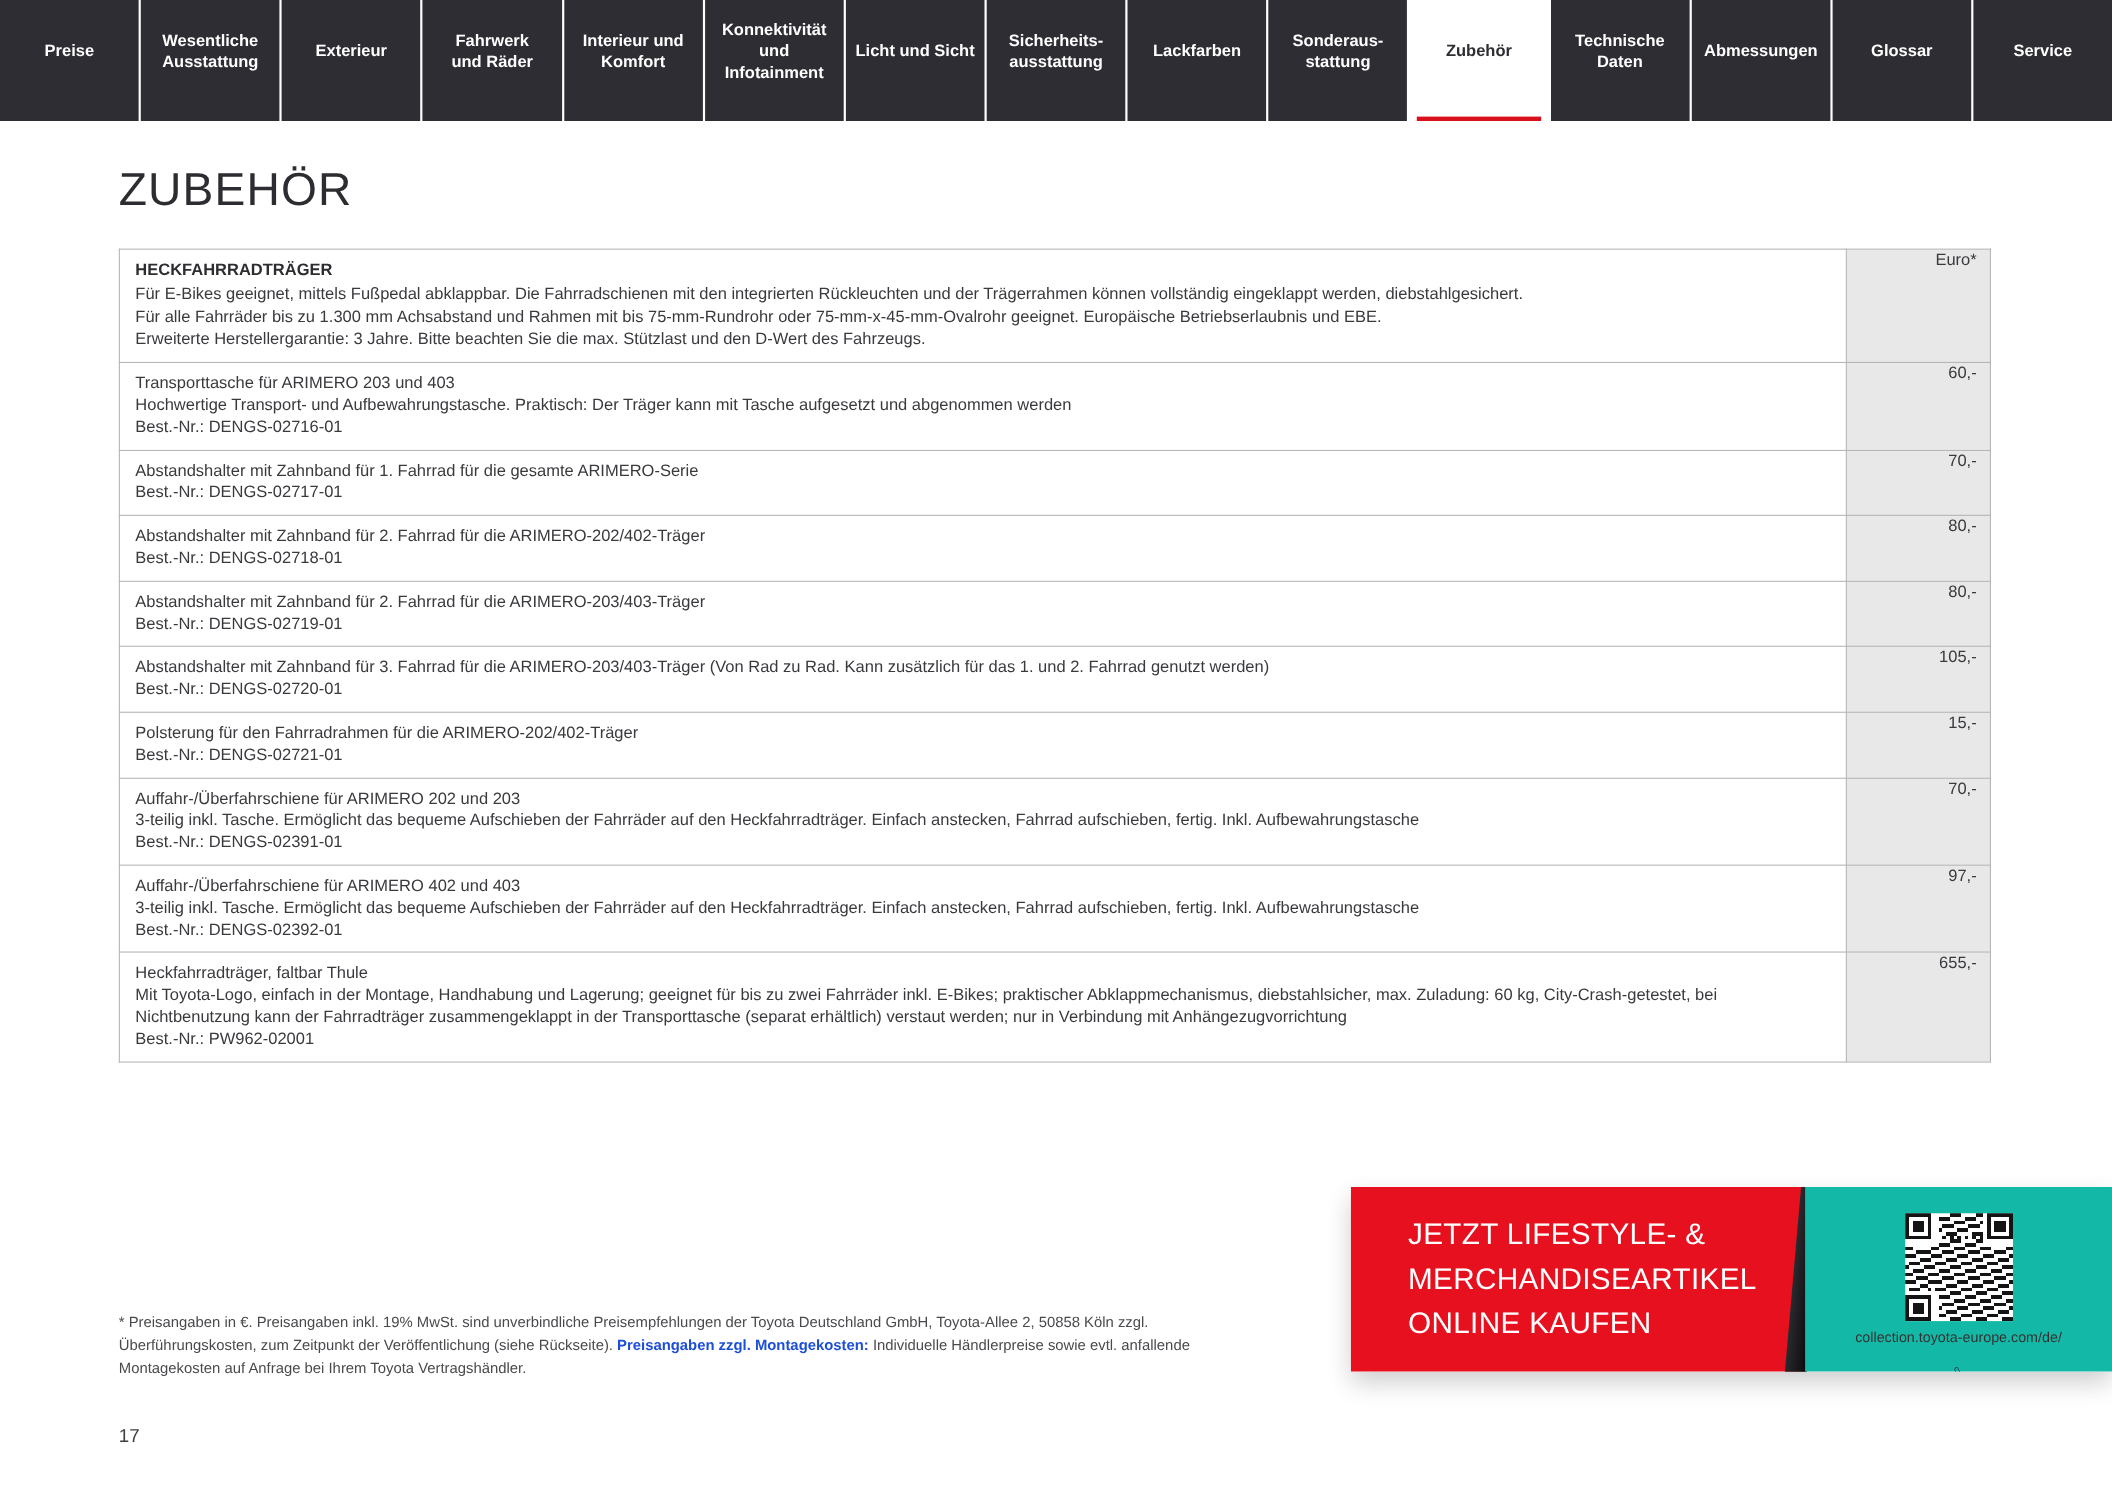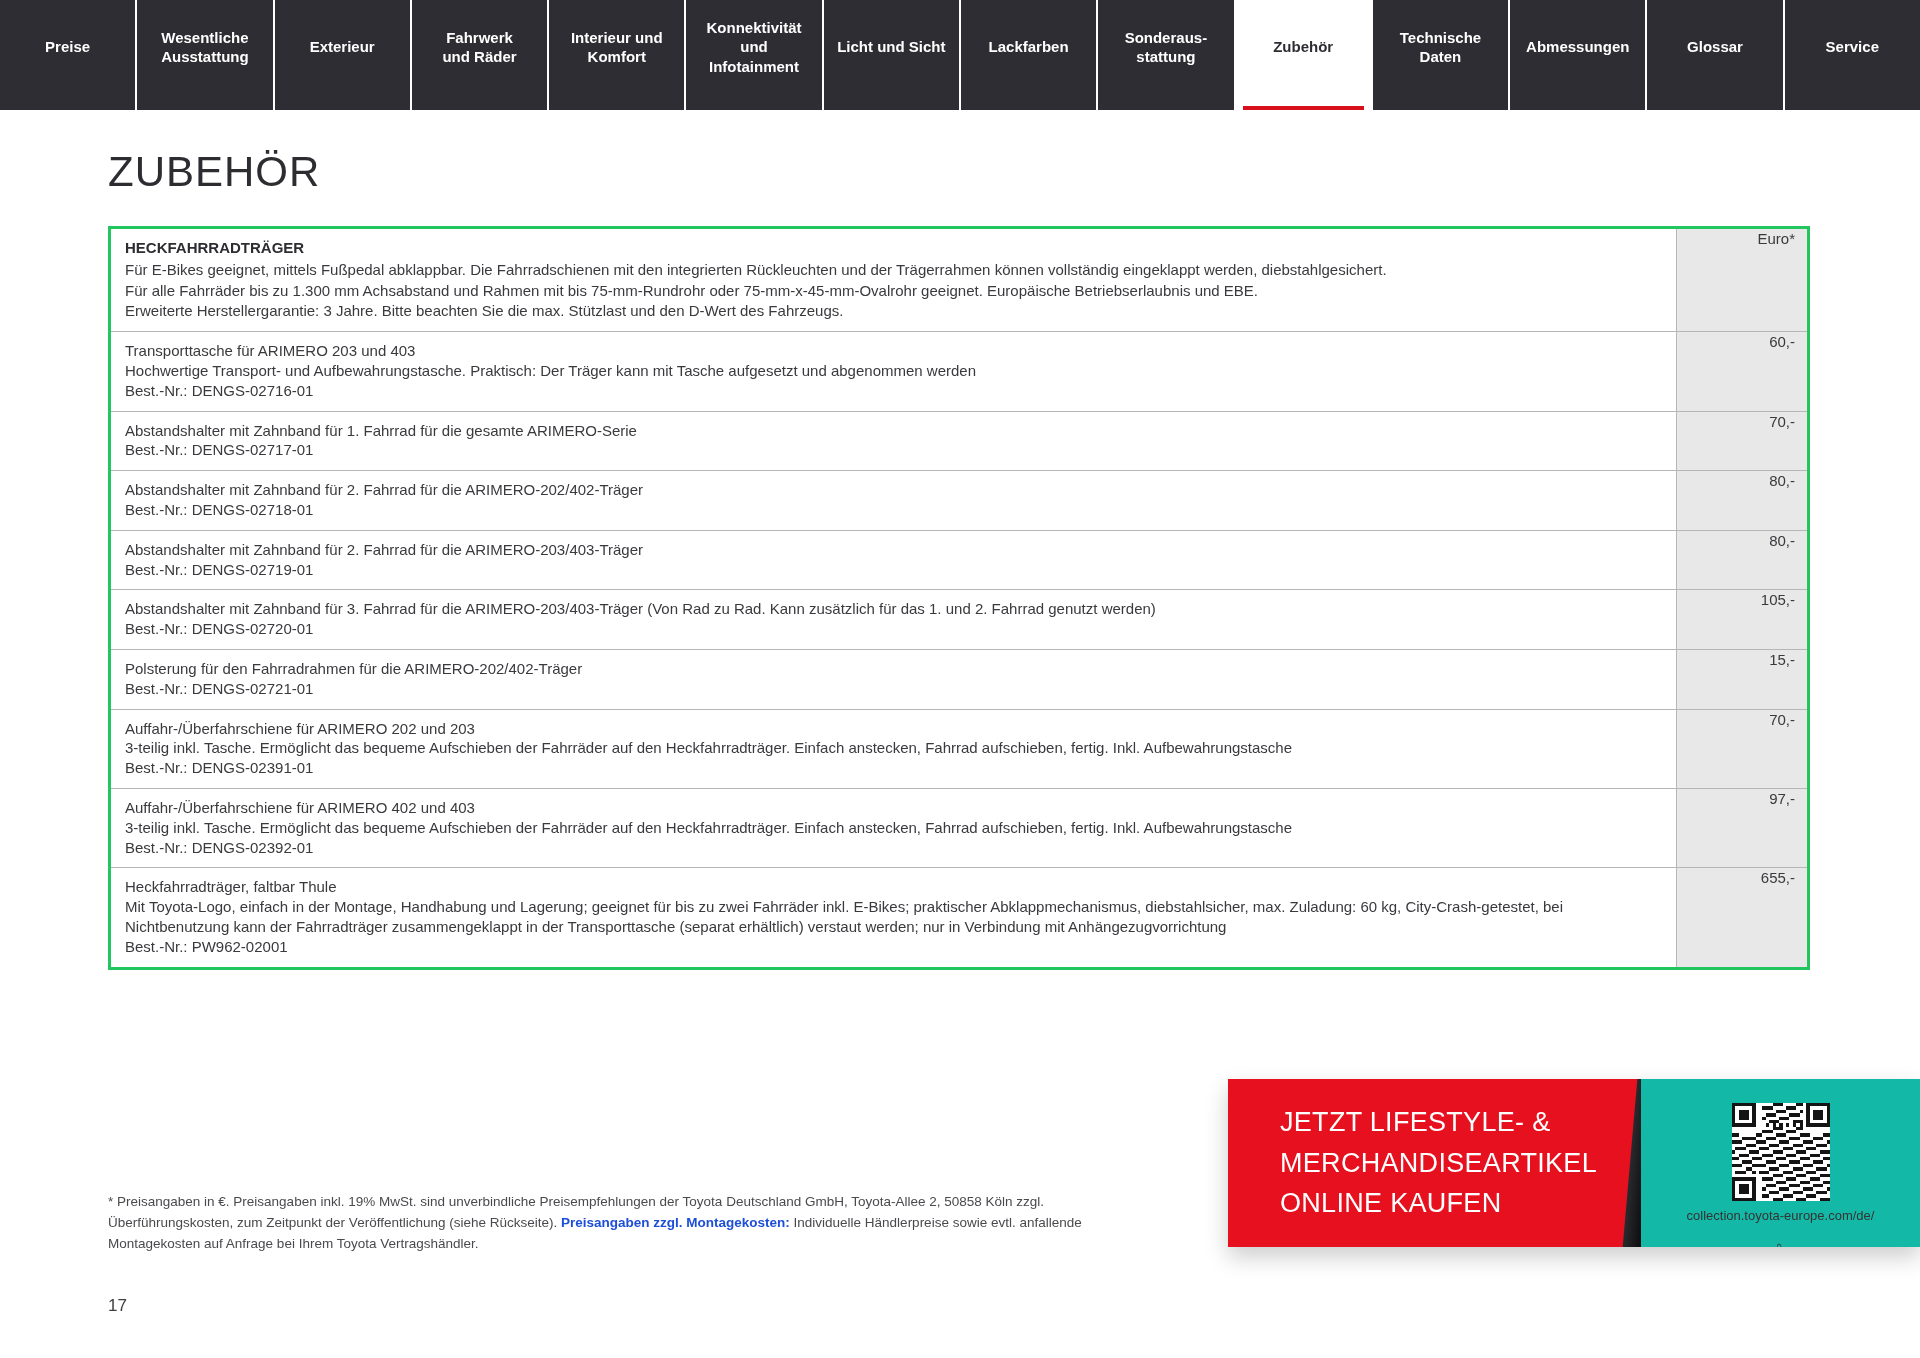--- a/index.html
+++ b/index.html
@@ -13,21 +13,21 @@
   .tab-label{color:#ffffff;font-size:15px;font-weight:bold;line-height:1.3;text-align:center;white-space:pre-line;}
   .tab.active{background:#ffffff;}
   .tab.active .tab-label{color:#2d2d33;}
   .tab.active::after{content:"";position:absolute;left:7px;right:7px;bottom:0;height:4px;background:#d8101c;}
 
   
   .title{margin:38px 0 30px 108px;font-size:42px;font-weight:400;letter-spacing:1px;color:#2c2c31;}
 
   
   table.acc{border-collapse:collapse;width:1702px;margin-left:108px;table-layout:fixed;}
-  table.acc{border:3px solid #22c55e;}
+  table.acc{border:1px solid #22c55e;}
   table.acc td{border:1px solid #b6b6b6;vertical-align:top;font-size:15px;line-height:1.32;color:#3a3a3e;}
   td.desc-cell{padding:9px 16px 10px 14px;background:#fff;}
   td.price-cell{width:118px;background:#e8e8e8;text-align:right;vertical-align:middle;padding:0 12px 16px 0;font-size:15px;color:#333;}
   .hd-title{font-weight:bold;color:#2c2c31;margin-bottom:2px;}
   .hd-line{margin-top:1px;}
   .row-title{}
   .row-desc{}
   .row-order{}
   td.head-price{font-size:15px;}
 
@@ -75,20 +75,24 @@
       <span class="tab-label">Interieur und
 Komfort</span>
     </div>
       <div class="tab">
       <span class="tab-label">Konnektivität
 und
 Infotainment</span>
     </div>
       <div class="tab">
       <span class="tab-label">Licht und Sicht</span>
+    </div>
+      <div class="tab">
+      <span class="tab-label">Sicherheits-
+ausstattung</span>
     </div>
       <div class="tab">
       <span class="tab-label">Lackfarben</span>
     </div>
       <div class="tab">
       <span class="tab-label">Sonderaus-
 stattung</span>
     </div>
       <div class="tab active">
       <span class="tab-label">Zubehör</span>

